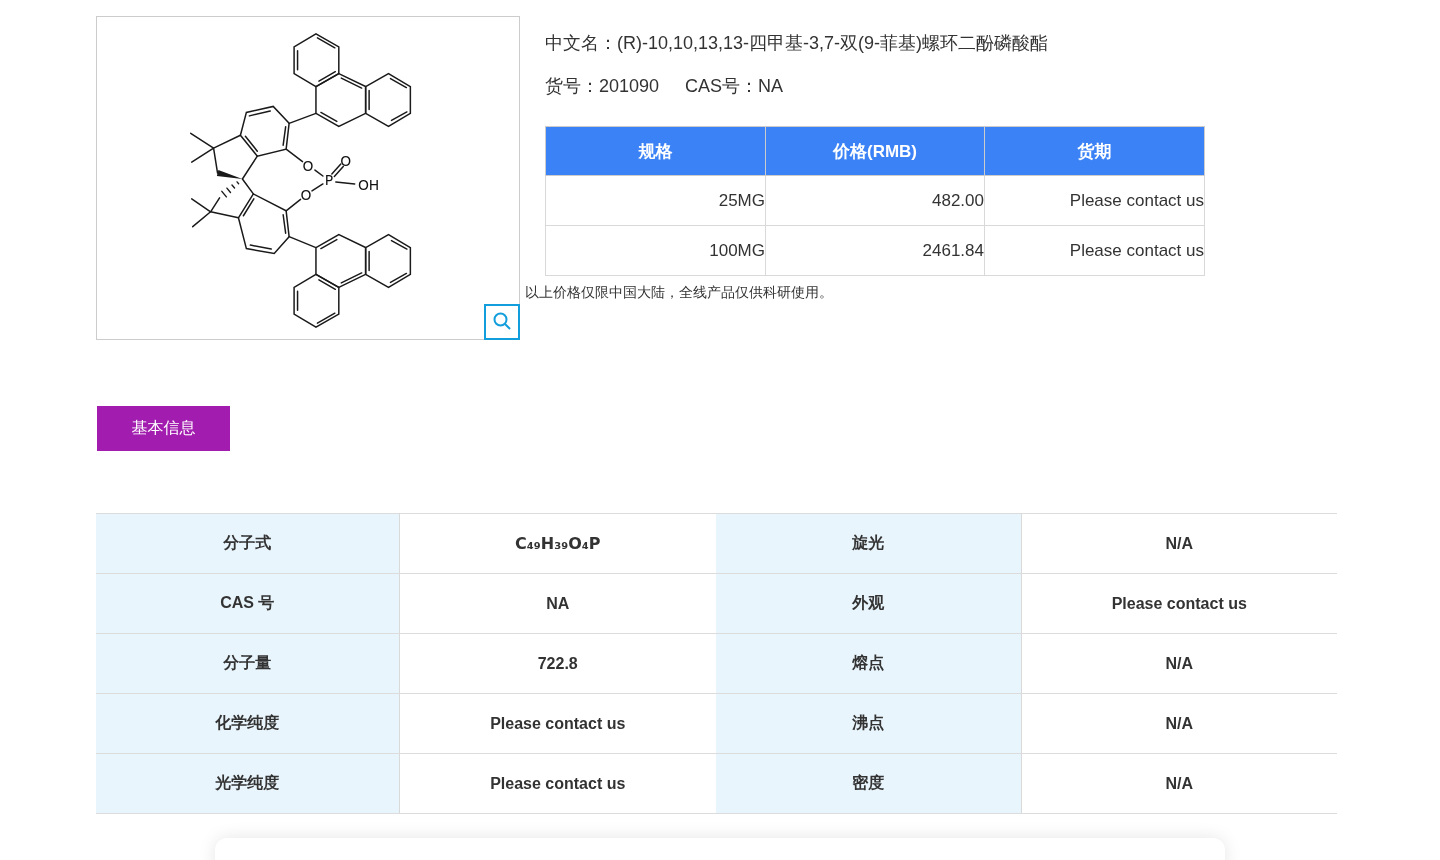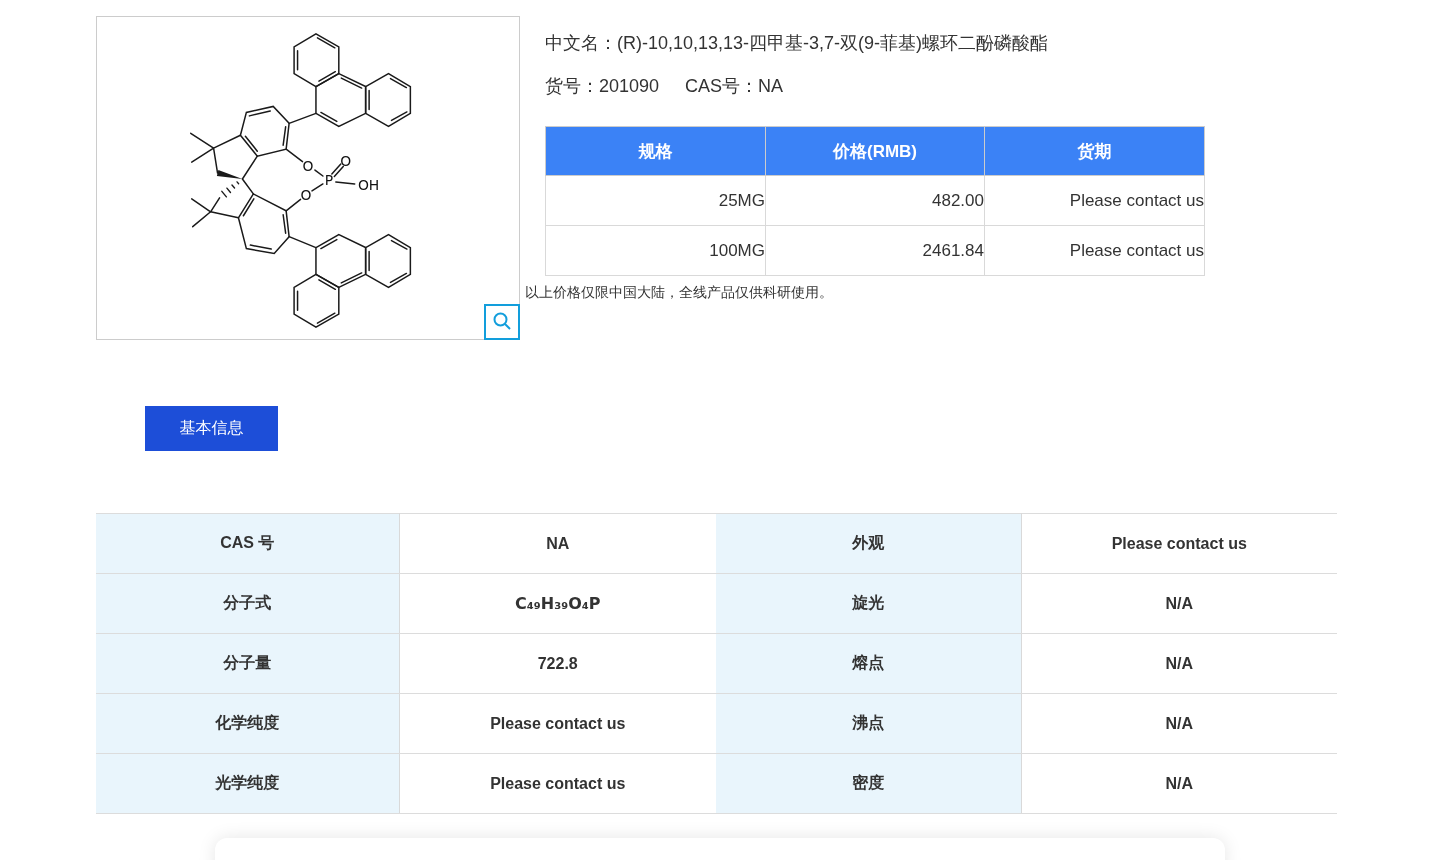--- a/index.html
+++ b/index.html
@@ -24,22 +24,22 @@
   .price-table { position:absolute; left:545px; top:126px; width:659px;
     border-collapse:collapse; table-layout:fixed; }
   .price-table th { background:#3b82f6; color:#fff; font-size:17px; font-weight:bold;
     height:49px; border:1px solid #ccc; text-align:center; }
   .price-table td { background:#fff; color:#333; font-size:17px; height:50px;
     border:1px solid #d9d9d9; text-align:right; }
   .price-note { position:absolute; left:525px; top:284px; font-size:14px; color:#333; }
 
   
   .tab-btn { position:absolute; left:97px; top:406px; width:133px; height:45px;
-    background:#1d4ed8; border:none; color:#fff; font-size:16px; cursor:pointer;
-    font-family:inherit;margin-left:48px; }
+    background:#a21caf; border:none; color:#fff; font-size:16px; cursor:pointer;
+    font-family:inherit; }
 
   
   .basic-table { position:absolute; left:96px; top:513px; width:1241px;
     border-collapse:collapse; table-layout:fixed; border-top:1px solid #dcdcdc; }
   .basic-table td { height:60px; font-size:16px; font-weight:bold; color:#333;
     text-align:center; border-bottom:1px solid #dcdcdc; }
   .basic-table td.lbl { background:#e9f5fc; }
   .basic-table td.val { background:#fff; border-left:1px solid #d9d9d9; }
   .basic-table td.formula { font-family:"DejaVu Sans",sans-serif; }
 
@@ -143,30 +143,30 @@
 
 <table class="basic-table">
   <colgroup>
       <col style="width:303px">
       <col style="width:317px">
       <col style="width:305px">
       <col style="width:316px">
     </colgroup>
   <tbody>
       <tr>
+    <td class="lbl">分子式</td>
+    <td class="val formula">C₄₉H₃₉O₄P</td>
+    <td class="lbl">旋光</td>
+    <td class="val">N/A</td>
+  </tr>
+  <tr>
     <td class="lbl">CAS 号</td>
     <td class="val">NA</td>
     <td class="lbl">外观</td>
     <td class="val">Please contact us</td>
-  </tr>
-  <tr>
-    <td class="lbl">分子式</td>
-    <td class="val formula">C₄₉H₃₉O₄P</td>
-    <td class="lbl">旋光</td>
-    <td class="val">N/A</td>
   </tr>
   <tr>
     <td class="lbl">分子量</td>
     <td class="val">722.8</td>
     <td class="lbl">熔点</td>
     <td class="val">N/A</td>
   </tr>
   <tr>
     <td class="lbl">化学纯度</td>
     <td class="val">Please contact us</td>

